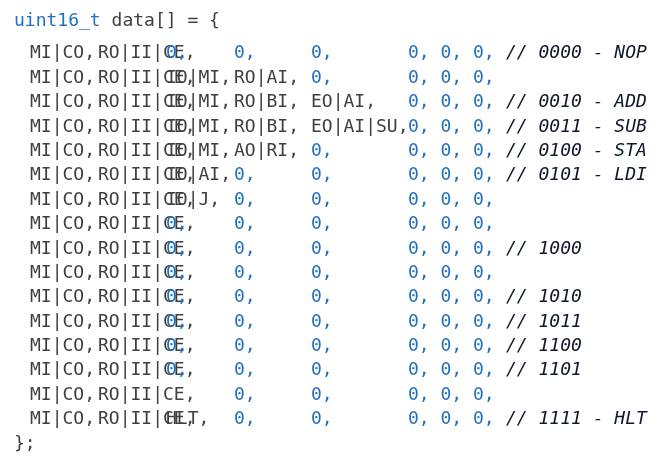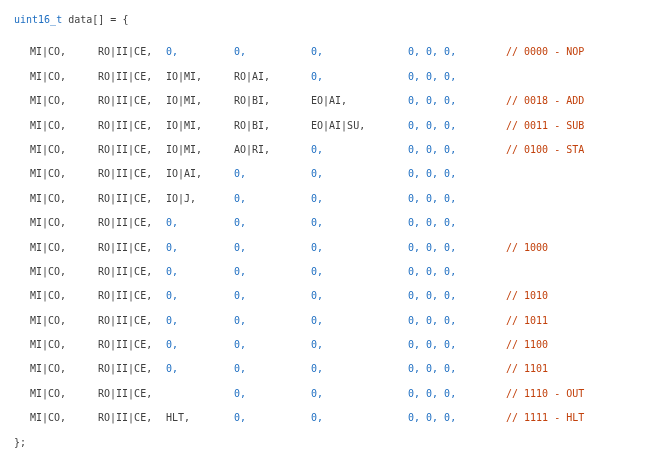--- a/index.html
+++ b/index.html
@@ -20,30 +20,30 @@
     height: 459px;
     background: #ffffff;
     padding: 0;
     box-sizing: border-box;
   }
   .code-line {
     position: relative;
     height: 24.4px;
     line-height: 24.4px;
     white-space: pre;
-    font-size: 10px;
+    font-size: 18px;
     letter-spacing: 0px;
   }
   .code-line:first-child { margin-top: 8px; }
 
   
   .tok-keyword { color: #1f6fc2; }
   .tok-plain   { color: #3f3f3f; }
   .tok-number  { color: #1f6fc2; }
-  .tok-comment { color: #c2410c; }
+  .tok-comment { color: #0f172a; font-style: italic; }
 
   
   .col {
     position: absolute;
     top: 0;
     white-space: pre;
   }
   .c1 { left: 30px; }
   .c2 { left: 98px; }
   .c3 { left: 166px; }
@@ -60,33 +60,33 @@
 
 <div id="code-root">
 
   <div class="code-line">
     <span class="decl"><span class="tok-keyword">uint16_t</span><span class="tok-plain"> data[] = {</span></span>
   </div>
 
   <div id="rows-container">
       <div class="code-line"><span class="col c1 tok-plain">MI|CO,</span><span class="col c2 tok-plain">RO|II|CE,</span><span class="col c3 tok-number">0,</span><span class="col c4 tok-number">0,</span><span class="col c5 tok-number">0,</span><span class="col c6 tok-number">0, 0, 0,</span><span class="col c7 tok-comment">// 0000 - NOP</span></div>
       <div class="code-line"><span class="col c1 tok-plain">MI|CO,</span><span class="col c2 tok-plain">RO|II|CE,</span><span class="col c3 tok-plain">IO|MI,</span><span class="col c4 tok-plain">RO|AI,</span><span class="col c5 tok-number">0,</span><span class="col c6 tok-number">0, 0, 0,</span></div>
-      <div class="code-line"><span class="col c1 tok-plain">MI|CO,</span><span class="col c2 tok-plain">RO|II|CE,</span><span class="col c3 tok-plain">IO|MI,</span><span class="col c4 tok-plain">RO|BI,</span><span class="col c5 tok-plain">EO|AI,</span><span class="col c6 tok-number">0, 0, 0,</span><span class="col c7 tok-comment">// 0018 - ADD</span></div>
+      <div class="code-line"><span class="col c1 tok-plain">MI|CO,</span><span class="col c2 tok-plain">RO|II|CE,</span><span class="col c3 tok-plain">IO|MI,</span><span class="col c4 tok-plain">RO|BI,</span><span class="col c5 tok-plain">EO|AI,</span><span class="col c6 tok-number">0, 0, 0,</span><span class="col c7 tok-comment">// 0010 - ADD</span></div>
       <div class="code-line"><span class="col c1 tok-plain">MI|CO,</span><span class="col c2 tok-plain">RO|II|CE,</span><span class="col c3 tok-plain">IO|MI,</span><span class="col c4 tok-plain">RO|BI,</span><span class="col c5 tok-plain">EO|AI|SU,</span><span class="col c6 tok-number">0, 0, 0,</span><span class="col c7 tok-comment">// 0011 - SUB</span></div>
       <div class="code-line"><span class="col c1 tok-plain">MI|CO,</span><span class="col c2 tok-plain">RO|II|CE,</span><span class="col c3 tok-plain">IO|MI,</span><span class="col c4 tok-plain">AO|RI,</span><span class="col c5 tok-number">0,</span><span class="col c6 tok-number">0, 0, 0,</span><span class="col c7 tok-comment">// 0100 - STA</span></div>
-      <div class="code-line"><span class="col c1 tok-plain">MI|CO,</span><span class="col c2 tok-plain">RO|II|CE,</span><span class="col c3 tok-plain">IO|AI,</span><span class="col c4 tok-number">0,</span><span class="col c5 tok-number">0,</span><span class="col c6 tok-number">0, 0, 0,</span></div>
+      <div class="code-line"><span class="col c1 tok-plain">MI|CO,</span><span class="col c2 tok-plain">RO|II|CE,</span><span class="col c3 tok-plain">IO|AI,</span><span class="col c4 tok-number">0,</span><span class="col c5 tok-number">0,</span><span class="col c6 tok-number">0, 0, 0,</span><span class="col c7 tok-comment">// 0101 - LDI</span></div>
       <div class="code-line"><span class="col c1 tok-plain">MI|CO,</span><span class="col c2 tok-plain">RO|II|CE,</span><span class="col c3 tok-plain">IO|J,</span><span class="col c4 tok-number">0,</span><span class="col c5 tok-number">0,</span><span class="col c6 tok-number">0, 0, 0,</span></div>
       <div class="code-line"><span class="col c1 tok-plain">MI|CO,</span><span class="col c2 tok-plain">RO|II|CE,</span><span class="col c3 tok-number">0,</span><span class="col c4 tok-number">0,</span><span class="col c5 tok-number">0,</span><span class="col c6 tok-number">0, 0, 0,</span></div>
       <div class="code-line"><span class="col c1 tok-plain">MI|CO,</span><span class="col c2 tok-plain">RO|II|CE,</span><span class="col c3 tok-number">0,</span><span class="col c4 tok-number">0,</span><span class="col c5 tok-number">0,</span><span class="col c6 tok-number">0, 0, 0,</span><span class="col c7 tok-comment">// 1000</span></div>
       <div class="code-line"><span class="col c1 tok-plain">MI|CO,</span><span class="col c2 tok-plain">RO|II|CE,</span><span class="col c3 tok-number">0,</span><span class="col c4 tok-number">0,</span><span class="col c5 tok-number">0,</span><span class="col c6 tok-number">0, 0, 0,</span></div>
       <div class="code-line"><span class="col c1 tok-plain">MI|CO,</span><span class="col c2 tok-plain">RO|II|CE,</span><span class="col c3 tok-number">0,</span><span class="col c4 tok-number">0,</span><span class="col c5 tok-number">0,</span><span class="col c6 tok-number">0, 0, 0,</span><span class="col c7 tok-comment">// 1010</span></div>
       <div class="code-line"><span class="col c1 tok-plain">MI|CO,</span><span class="col c2 tok-plain">RO|II|CE,</span><span class="col c3 tok-number">0,</span><span class="col c4 tok-number">0,</span><span class="col c5 tok-number">0,</span><span class="col c6 tok-number">0, 0, 0,</span><span class="col c7 tok-comment">// 1011</span></div>
       <div class="code-line"><span class="col c1 tok-plain">MI|CO,</span><span class="col c2 tok-plain">RO|II|CE,</span><span class="col c3 tok-number">0,</span><span class="col c4 tok-number">0,</span><span class="col c5 tok-number">0,</span><span class="col c6 tok-number">0, 0, 0,</span><span class="col c7 tok-comment">// 1100</span></div>
       <div class="code-line"><span class="col c1 tok-plain">MI|CO,</span><span class="col c2 tok-plain">RO|II|CE,</span><span class="col c3 tok-number">0,</span><span class="col c4 tok-number">0,</span><span class="col c5 tok-number">0,</span><span class="col c6 tok-number">0, 0, 0,</span><span class="col c7 tok-comment">// 1101</span></div>
-      <div class="code-line"><span class="col c1 tok-plain">MI|CO,</span><span class="col c2 tok-plain">RO|II|CE,</span><span class="col c4 tok-number">0,</span><span class="col c5 tok-number">0,</span><span class="col c6 tok-number">0, 0, 0,</span><span class="col c7 tok-comment">// 1110 - OUT</span></div>
+      <div class="code-line"><span class="col c1 tok-plain">MI|CO,</span><span class="col c2 tok-plain">RO|II|CE,</span><span class="col c4 tok-number">0,</span><span class="col c5 tok-number">0,</span><span class="col c6 tok-number">0, 0, 0,</span></div>
       <div class="code-line"><span class="col c1 tok-plain">MI|CO,</span><span class="col c2 tok-plain">RO|II|CE,</span><span class="col c3 tok-plain">HLT,</span><span class="col c4 tok-number">0,</span><span class="col c5 tok-number">0,</span><span class="col c6 tok-number">0, 0, 0,</span><span class="col c7 tok-comment">// 1111 - HLT</span></div>
     </div>
 
   <div class="code-line">
     <span class="close tok-plain">};</span>
   </div>
 
 </div>
 
 </body></html>

